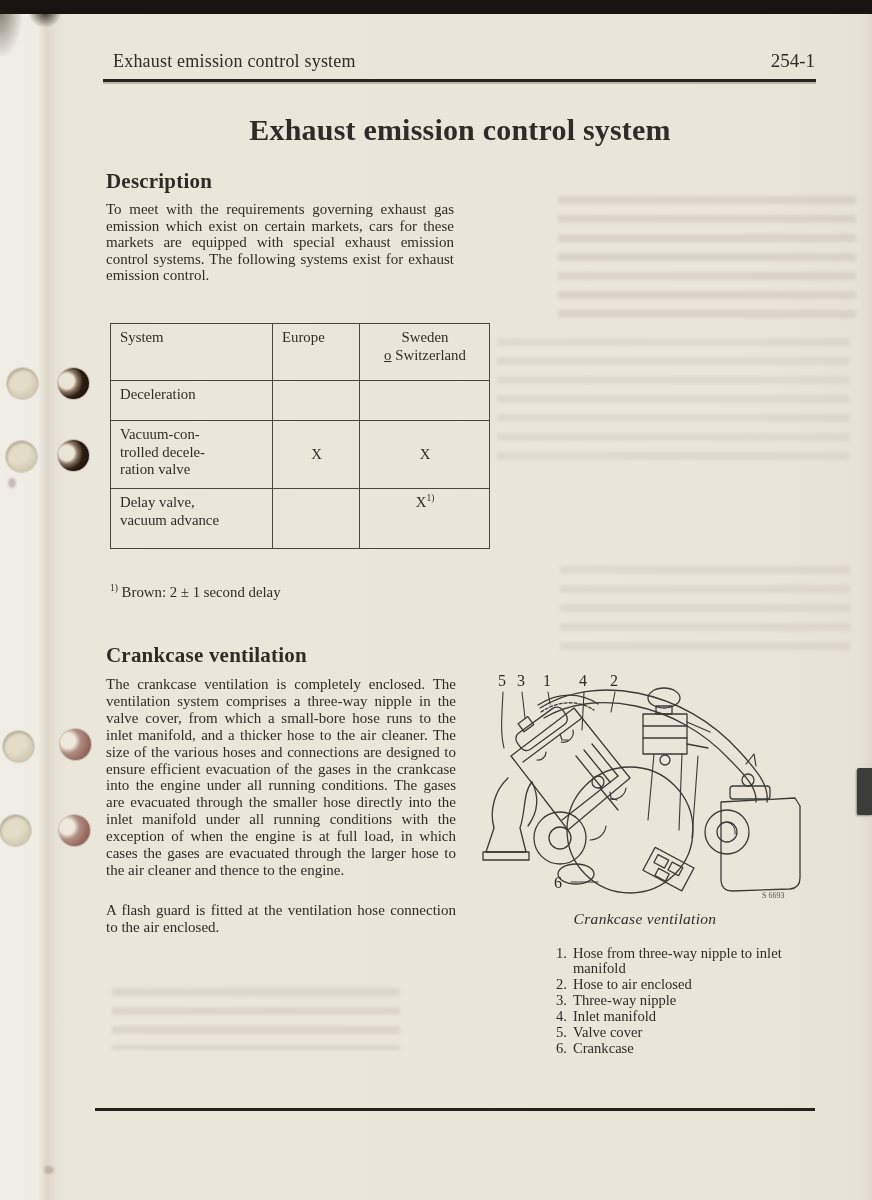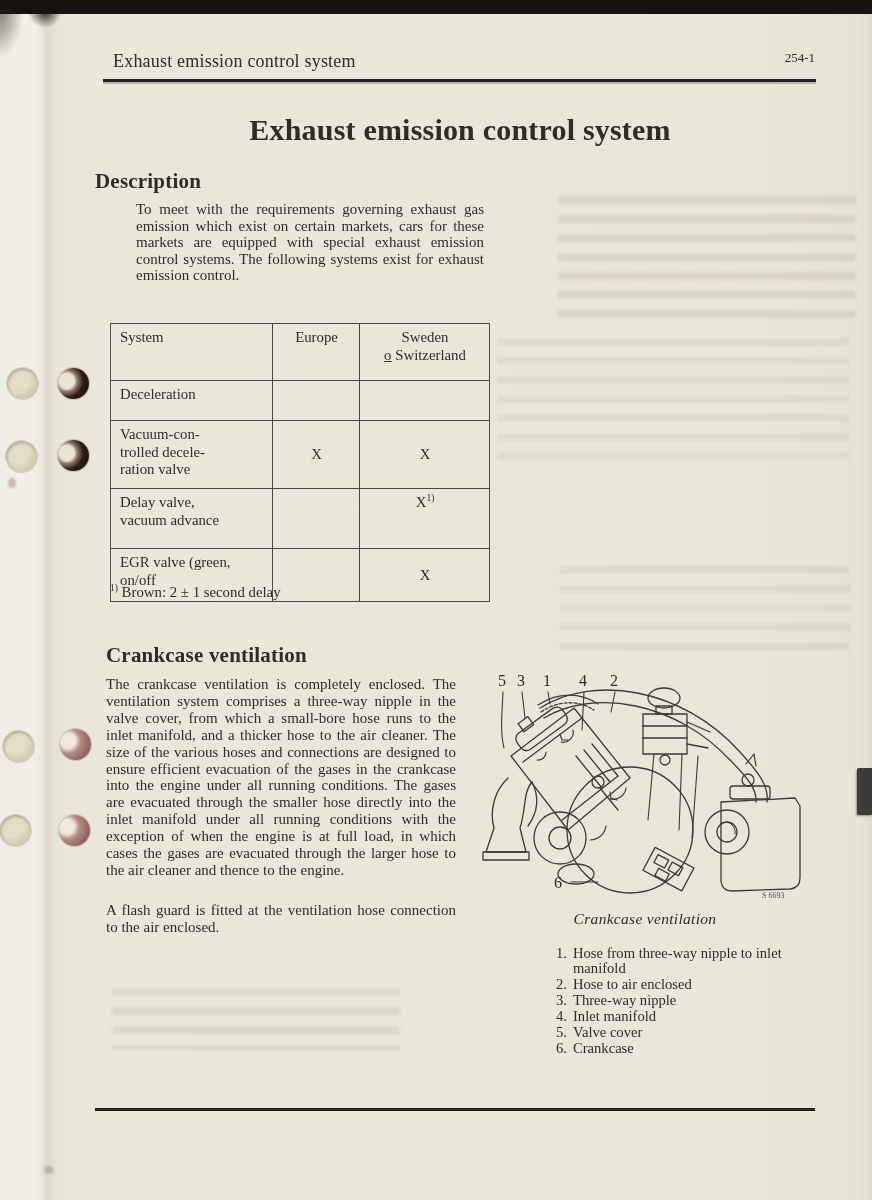--- a/index.html
+++ b/index.html
@@ -17,37 +17,37 @@
   #corner-shadow{left:0;top:10px;width:22px;height:46px;background:radial-gradient(ellipse at 0% 0%,rgba(40,30,20,.55),rgba(40,30,20,0) 75%);}
   
   .hole{border-radius:50%;width:31px;height:31px;}
   .hole.cream{background:radial-gradient(circle at 38% 35%,#e3dcc6 0 40%,#cfc7ae 75%,#c2b99e 100%);box-shadow:inset 1px 2px 3px rgba(90,80,60,.35),0 0 0 1px rgba(130,120,95,.25);}
   .hole.dark{background:radial-gradient(circle at 28% 42%,#eae4d4 0 26%,#8a7663 38%,#2a1d12 58%,#17100c 100%);box-shadow:0 0 0 1px rgba(120,110,90,.3);}
   .hole.mauve{background:radial-gradient(circle at 26% 38%,#efe9dc 0 24%,#b08d82 42%,#96685e 70%,#8a5f57 100%);box-shadow:0 0 0 1px rgba(120,110,90,.3);}
   
   #thumb-tab{left:857px;top:768px;width:15px;height:47px;background:#3c3d3b;border-radius:2px 0 0 2px;box-shadow:-1px 1px 2px rgba(0,0,0,.35);}
   
   #hdr-left{left:113px;top:51px;font-size:18px;letter-spacing:.2px;}
-  #hdr-num{left:615px;top:50px;width:200px;text-align:right;font-size:13px;}
+  #hdr-num{left:615px;top:50px;width:200px;text-align:right;font-size:19px;}
   #hdr-rule{left:103px;top:79px;width:713px;height:3px;background:#26231f;box-shadow:0 2px 0 rgba(38,35,31,.25);}
   
   #main-title{left:105px;top:113px;width:710px;text-align:center;font-size:30px;font-weight:700;letter-spacing:.2px;}
   .h2{font-size:21px;font-weight:700;letter-spacing:.2px;}
-  #desc-h{left:95px;top:169px;}
+  #desc-h{left:106px;top:169px;}
   #crank-h{left:106px;top:643px;}
   
   .body-text{font-size:15px;line-height:16.6px;text-align:justify;}
-  #desc-p{left:106px;top:201px;width:348px;margin-left:30px;}
+  #desc-p{left:106px;top:201px;width:348px;}
   #crank-p1{left:106px;top:676px;width:350px;line-height:16.9px;}
   #crank-p2{left:106px;top:902px;width:350px;line-height:16.9px;}
   
   #sys-table{left:110px;top:323px;border-collapse:collapse;table-layout:fixed;}
   #sys-table td{border:1.6px solid #4a4641;font-size:14.8px;padding:5px 8px 4px 9px;vertical-align:top;white-space:pre-line;line-height:17.5px;}
   #sys-table .c-sys{width:144px;}
-  #sys-table .c-eur{width:69px;text-align:center;}
+  #sys-table .c-eur{width:69px;}
   #sys-table .c-swe{width:112px;text-align:center;}
   #sys-table td.val{vertical-align:middle;text-align:center;}
   #sys-table td.val-top{vertical-align:top;text-align:center;}
   .u{text-decoration:underline;}
   sup{font-size:9.5px;vertical-align:super;line-height:0;}
   #footnote{left:110px;top:584px;font-size:14.8px;}
   
   #figure-svg{left:478px;top:660px;}
   #fig-caption{left:535px;top:910px;width:220px;text-align:center;font-style:italic;font-size:15.5px;letter-spacing:.3px;}
   #legend{left:556px;top:946px;width:248px;font-size:14.6px;line-height:15.4px;}
@@ -118,26 +118,20 @@
 trolled decele-
 ration valve</td>
       <td class="val">X</td>
       <td class="val">X</td>
     </tr>
     <tr>
       <td style="height:50px;">Delay valve,
 vacuum advance</td>
       <td></td>
       <td class="val-top"><span>X</span><sup>1)</sup></td>
-    </tr>
-    <tr>
-      <td style="height:43px;">EGR valve (green,
-on/off</td>
-      <td></td>
-      <td class="val">X</td>
     </tr>
   </tbody>
     </table>
 
   <div class="abs" id="footnote"><sup>1)</sup><span> Brown: 2 ± 1 second delay</span></div>
 
   <div class="abs h2" id="crank-h">Crankcase ventilation</div>
   <div class="abs body-text" id="crank-p1">The crankcase ventilation is completely enclosed. The ventilation system comprises a three-way nipple in the valve cover, from which a small-bore hose runs to the inlet manifold, and a thicker hose to the air cleaner. The size of the various hoses and connections are designed to ensure efficient evacuation of the gases in the crankcase into the engine under all running conditions. The gases are evacuated through the smaller hose directly into the inlet manifold under all running conditions with the exception of when the engine is at full load, in which cases the gases are evacuated through the larger hose to the air cleaner and thence to the engine.</div>
   <div class="abs body-text" id="crank-p2">A flash guard is fitted at the ventilation hose connection to the air enclosed.</div>
 

